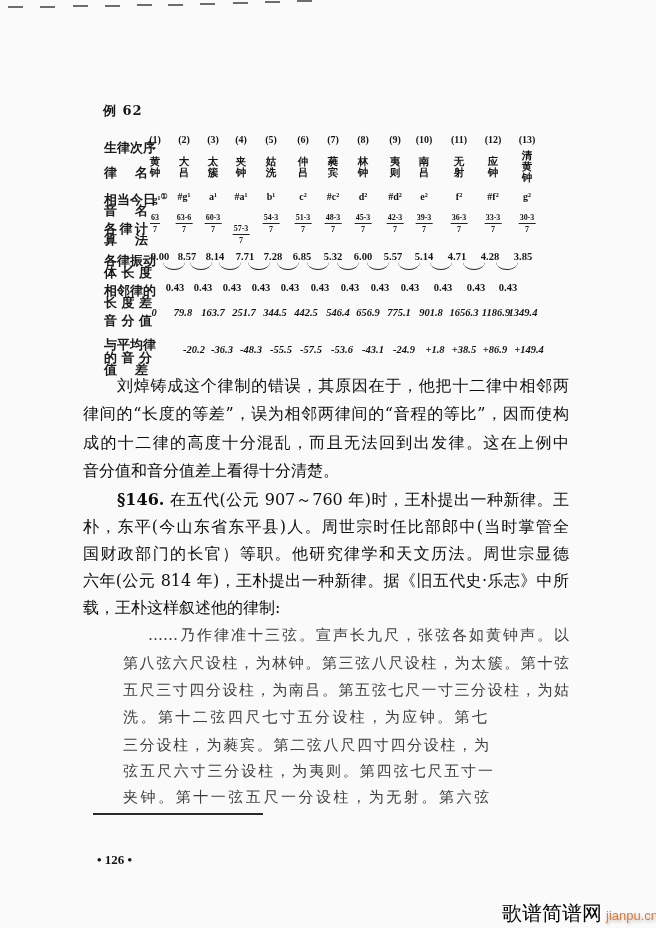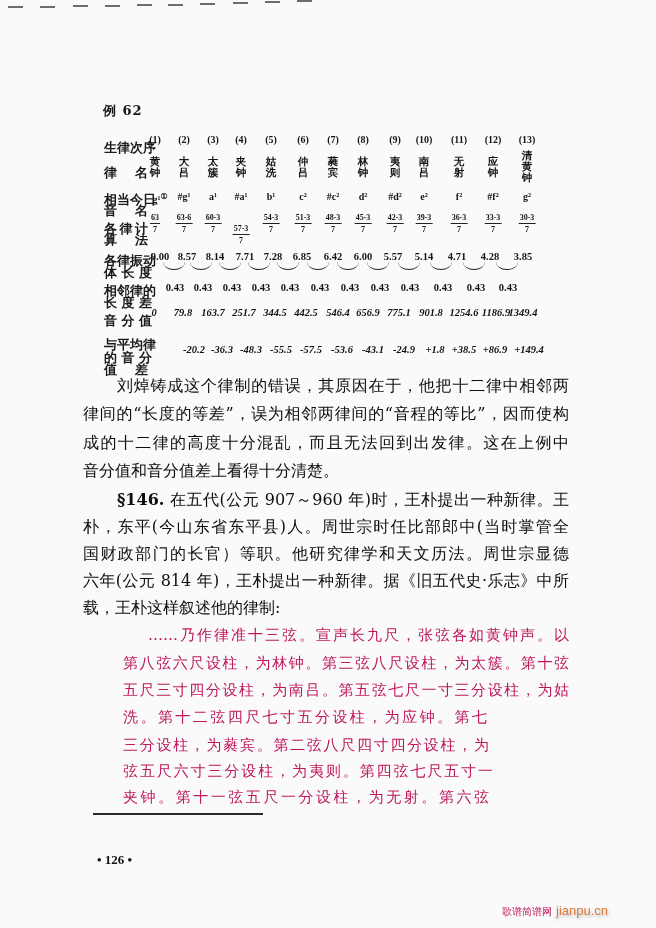--- a/index.html
+++ b/index.html
@@ -32,32 +32,32 @@
   .arc {
     position:absolute; width:22px; height:7px; transform:translateX(-50%);
     border-bottom:1.5px solid #222; border-radius:0 0 50% 50% / 0 0 100% 100%;
   }
 
   .ln {
     position:absolute; font-size:16px; line-height:20px; height:20px;
     white-space:nowrap; text-align:justify; text-align-last:justify; color:#0e0e0e;
   }
   .ln.last { text-align:left; text-align-last:left; }
-  .q { font-size:15px; line-height:18px; height:18px; color:#be185d; }
+  .q { font-size:15px; line-height:18px; height:18px; color:#404040; }
   .sec { font-weight:bold; }
 
   .fn-rule { position:absolute; left:93px; top:813px; width:170px; height:1.5px; background:#2a2a2a; }
   .fn { position:absolute; left:114px; top:829px; width:378px; font-size:12px; line-height:14px;
         white-space:nowrap; text-align:justify; text-align-last:justify; color:#1a1a1a; }
   .pgno { position:absolute; left:97px; top:852px; font-size:13px; line-height:16px; font-weight:bold;
           font-family:"Liberation Serif",serif; }
   .wm-left { position:absolute; left:40px; top:903px; font-size:10px; line-height:13px; color:#2b2b2b;
              font-family:"Liberation Sans",sans-serif; white-space:nowrap; }
   .wm-right { position:absolute; left:502px; top:900px; white-space:nowrap; }
-  .wm-cn { font-size:10px; color:#be185d; font-family:Liberation Serif, serif; }
+  .wm-cn { font-size:20px; color:#000000; font-family:Liberation Serif, serif; }
   .wm-en { font-size:13px; color:#e07b39; font-family:"Liberation Sans",sans-serif;
            text-shadow:1px 2px 3px rgba(0,0,0,0.25); margin-left:4px; }
 </style>
 </head>
 <body>
 
 <div id="page">
 
   <div class="dash" style="left:8px;top:6px"></div>
   <div class="dash" style="left:40px;top:6px"></div>
@@ -241,21 +241,21 @@
       <div class="num">30-3</div>
       <div class="den">7</div>
     </div>
 
     <div class="c len" style="left:160px;top:250px">9.00</div>
     <div class="c len" style="left:187px;top:250px">8.57</div>
     <div class="c len" style="left:215px;top:250px">8.14</div>
     <div class="c len" style="left:245px;top:250px">7.71</div>
     <div class="c len" style="left:273px;top:250px">7.28</div>
     <div class="c len" style="left:302px;top:250px">6.85</div>
-    <div class="c len" style="left:333px;top:250px">6.42</div>
+    <div class="c len" style="left:333px;top:250px">5.32</div>
     <div class="c len" style="left:363px;top:250px">6.00</div>
     <div class="c len" style="left:393px;top:250px">5.57</div>
     <div class="c len" style="left:424px;top:250px">5.14</div>
     <div class="c len" style="left:457px;top:250px">4.71</div>
     <div class="c len" style="left:490px;top:250px">4.28</div>
     <div class="c len" style="left:523px;top:250px">3.85</div>
 
     <div class="arc" style="left:174px;top:262px"></div>
     <div class="arc" style="left:201px;top:262px"></div>
     <div class="arc" style="left:230px;top:262px"></div>
@@ -285,21 +285,21 @@
     <div class="c cts" style="left:154px;top:306px">0</div>
     <div class="c cts" style="left:183px;top:306px">79.8</div>
     <div class="c cts" style="left:213px;top:306px">163.7</div>
     <div class="c cts" style="left:244px;top:306px">251.7</div>
     <div class="c cts" style="left:275px;top:306px">344.5</div>
     <div class="c cts" style="left:306px;top:306px">442.5</div>
     <div class="c cts" style="left:338px;top:306px">546.4</div>
     <div class="c cts" style="left:368px;top:306px">656.9</div>
     <div class="c cts" style="left:399px;top:306px">775.1</div>
     <div class="c cts" style="left:431px;top:306px">901.8</div>
-    <div class="c cts" style="left:464px;top:306px">1254.6</div>
+    <div class="c cts" style="left:464px;top:306px">1656.3</div>
     <div class="c cts" style="left:496px;top:306px">1186.9</div>
     <div class="c cts" style="left:523px;top:306px">1349.4</div>
 
     <div class="c etd" style="left:194px;top:343px">-20.2</div>
     <div class="c etd" style="left:222px;top:343px">-36.3</div>
     <div class="c etd" style="left:251px;top:343px">-48.3</div>
     <div class="c etd" style="left:281px;top:343px">-55.5</div>
     <div class="c etd" style="left:311px;top:343px">-57.5</div>
     <div class="c etd" style="left:342px;top:343px">-53.6</div>
     <div class="c etd" style="left:373px;top:343px">-43.1</div>
@@ -312,21 +312,21 @@
 
   <div>
     <div class="ln" style="left:117px;top:376px;width:452px">刘焯铸成这个律制的错误，其原因在于，他把十二律中相邻两</div>
     <div class="ln" style="left:83px;top:404px;width:486px">律间的“长度的等差”，误为相邻两律间的“音程的等比”，因而使构</div>
     <div class="ln" style="left:83px;top:433px;width:486px">成的十二律的高度十分混乱，而且无法回到出发律。这在上例中</div>
     <div class="ln last" style="left:83px;top:461px">音分值和音分值差上看得十分清楚。</div>
   </div>
 
   <div>
     <div class="ln" style="left:117px;top:490px;width:452px">
-      <span class="sec">§146.</span> <span>在五代(公元 907～960 年)时，王朴提出一种新律。王</span>
+      <span class="sec">§146.</span> <span>在五代(公元 907～760 年)时，王朴提出一种新律。王</span>
     </div>
     <div class="ln" style="left:83px;top:517px;width:486px">朴，东平(今山东省东平县)人。周世宗时任比部郎中(当时掌管全</div>
     <div class="ln" style="left:83px;top:544px;width:486px">国财政部门的长官）等职。他研究律学和天文历法。周世宗显德</div>
     <div class="ln" style="left:83px;top:571px;width:486px">六年(公元 814 年)，王朴提出一种新律。据《旧五代史·乐志》中所</div>
     <div class="ln last" style="left:83px;top:598px">载，王朴这样叙述他的律制:</div>
   </div>
 
   <div>
     <div class="ln q" style="left:148px;top:626px;width:421px">……乃作律准十三弦。宣声长九尺，张弦各如黄钟声。以</div>
     <div class="ln q" style="left:123px;top:654px;width:446px">第八弦六尺设柱，为林钟。第三弦八尺设柱，为太簇。第十弦</div>

